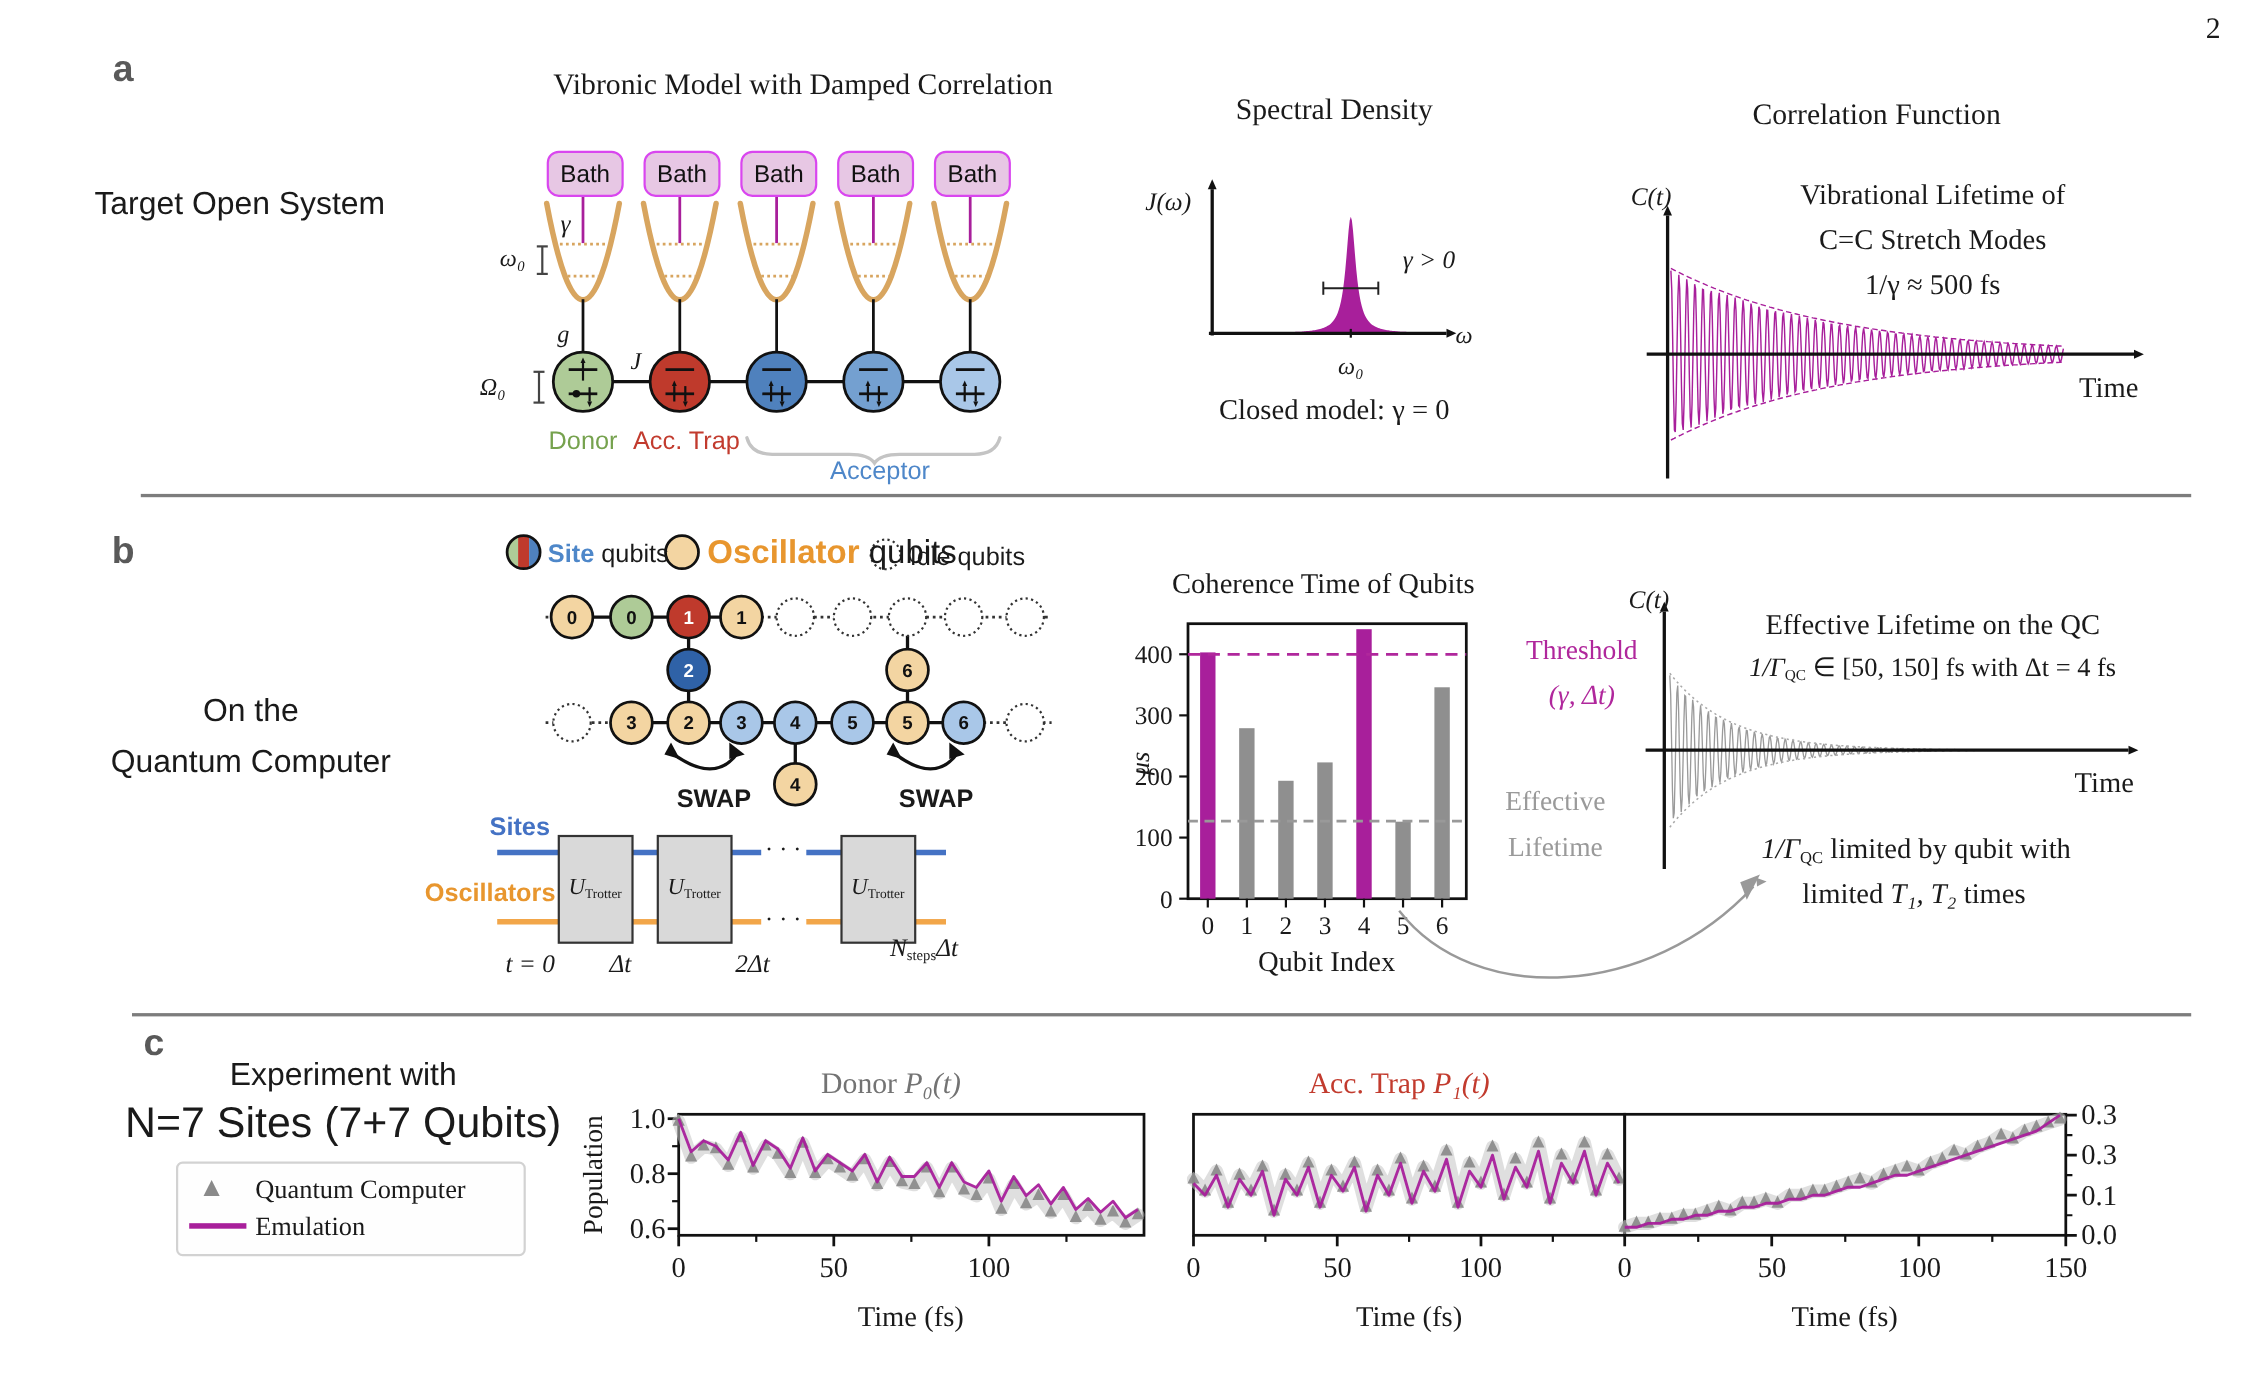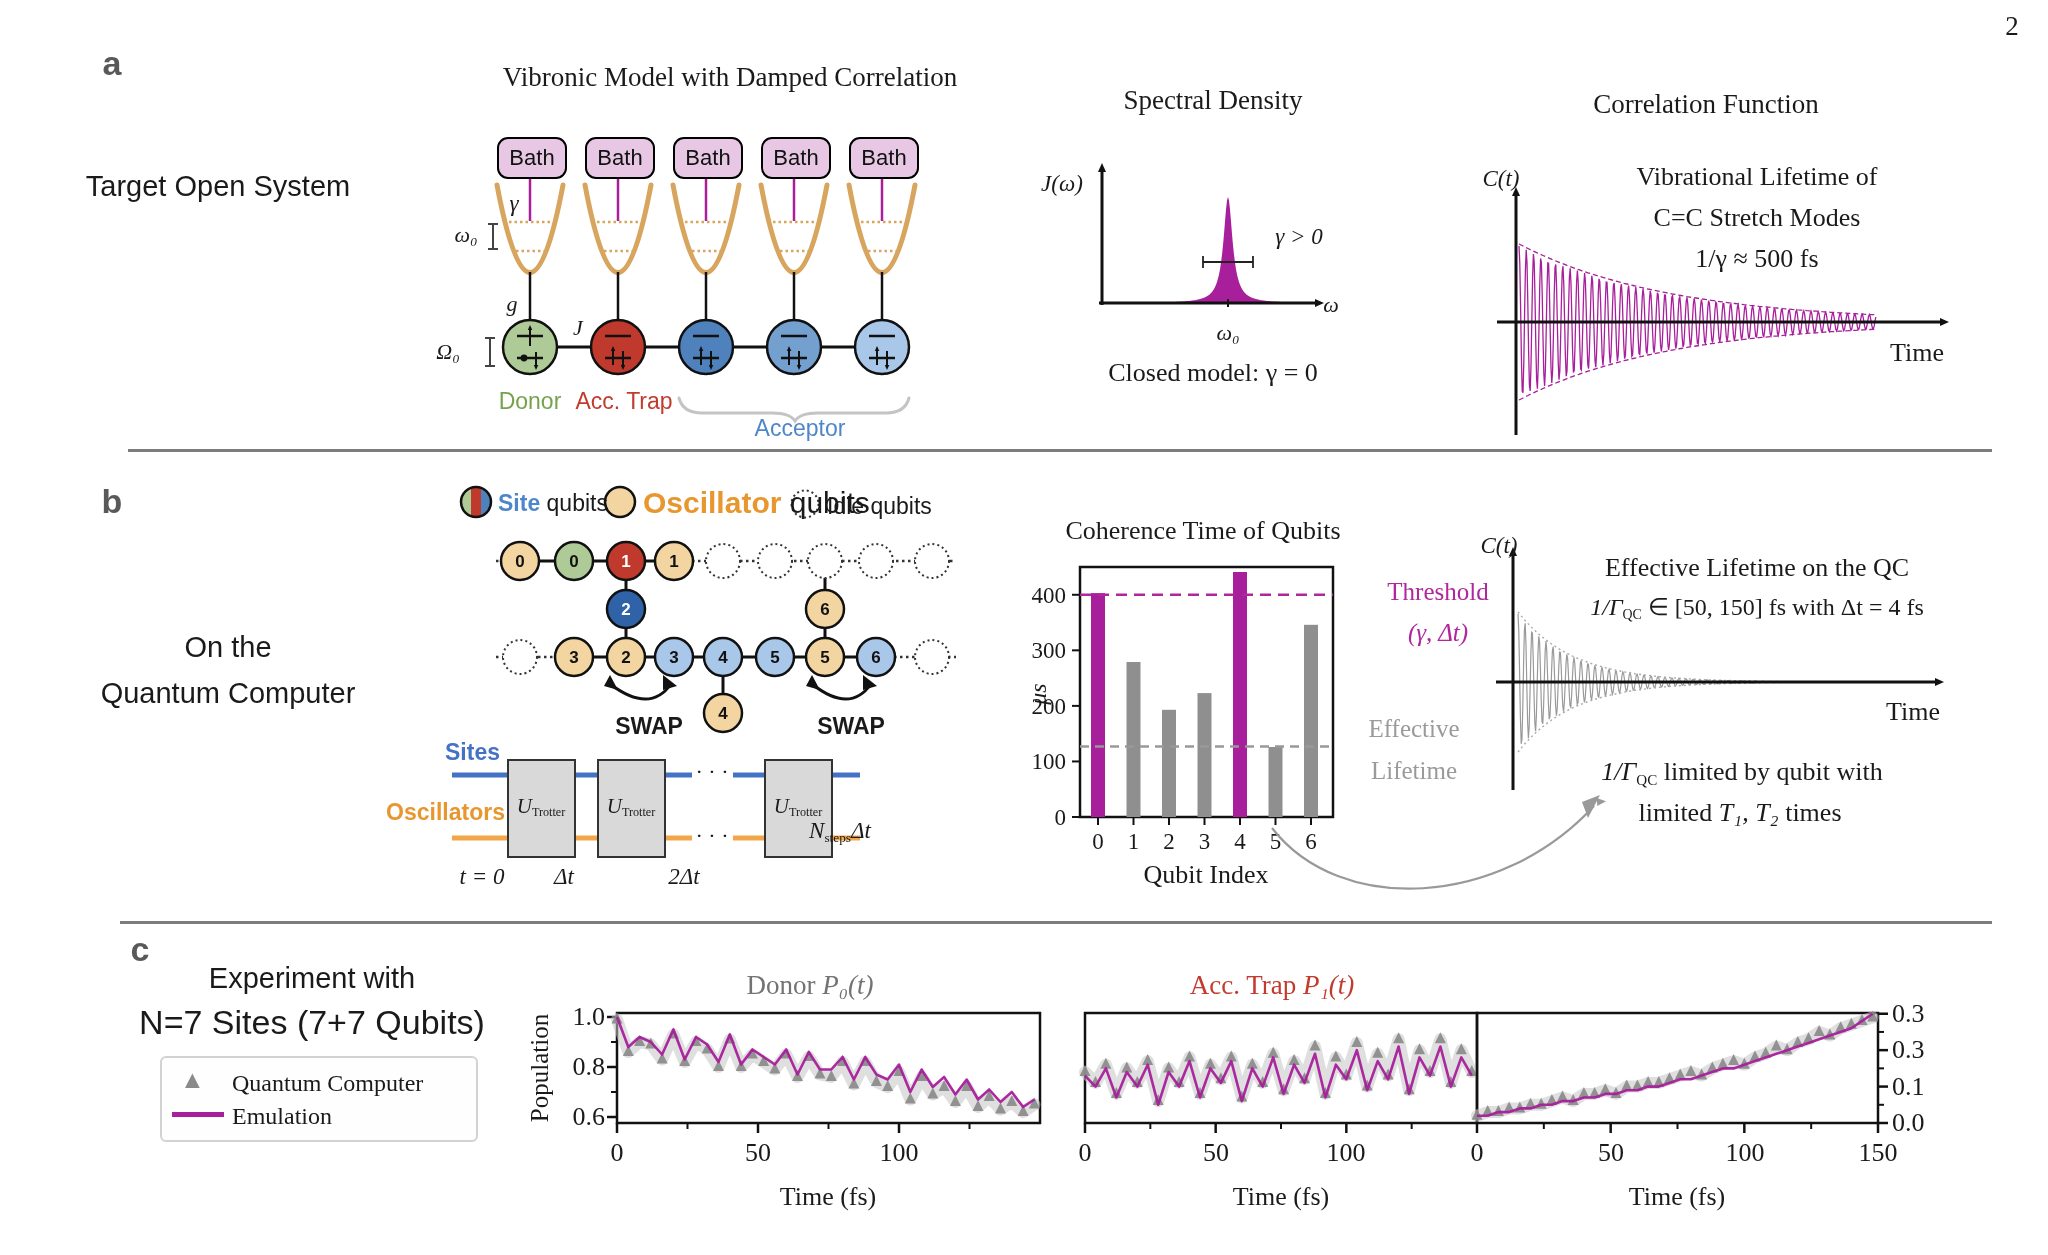--- a/index.html
+++ b/index.html
@@ -8,21 +8,21 @@
   .ser{font-family:"Liberation Serif",serif;color:#1a1a1a}
   .sans{font-family:"Liberation Sans",sans-serif;color:#1a1a1a}
   .c{transform:translate(-50%,-50%);white-space:nowrap}
   .cl{transform:translate(0,-50%);white-space:nowrap}
   .cr{transform:translate(-100%,-50%);white-space:nowrap}
   .rot{transform:translate(-50%,-50%) rotate(-90deg);white-space:nowrap}
   .it{font-style:italic}
   .sub{font-size:0.58em;vertical-align:-0.28em}
   .plabel{font-weight:bold;color:#595959;font-size:34px}
   .hr{position:absolute;height:3px;background:#7d7d7d}
-  .bath{position:absolute;width:66px;height:38px;border:2px solid #000000;border-radius:11px;background:#e7c7e4;
+  .bath{position:absolute;width:66px;height:38px;border:2px solid #d946ef;border-radius:11px;background:#e7c7e4;
         display:flex;align-items:center;justify-content:center;
         font-family:"Liberation Sans",sans-serif;font-size:22px;color:#111}
   .lgbox{position:absolute;left:160px;top:1056px;width:314px;height:82px;border:2px solid #d2d2d2;border-radius:6px;background:#fefefe}
   .sumstack{display:inline-flex;flex-direction:column;font-size:15px;line-height:1.05;vertical-align:-6px;margin:0 2px}
   svg{position:absolute;left:0;top:0}
 </style>
 </head>
 <body>
 
 <div id="page">
@@ -448,42 +448,42 @@
   <div class="abs sans cr" style="left:500px;top:752px;font-size:23px;font-weight:bold;color:#4472c4">Sites</div>
   <div class="abs sans cr" style="left:505px;top:812px;font-size:23px;font-weight:bold;color:#e8962e">Oscillators</div>
   <div class="abs ser c" style="left:541px;top:807px;font-size:21px"><span class="it">U</span><span class="sub">Trotter</span></div>
   <div class="abs ser c" style="left:631px;top:807px;font-size:21px"><span class="it">U</span><span class="sub">Trotter</span></div>
   <div class="abs ser c" style="left:798px;top:807px;font-size:21px"><span class="it">U</span><span class="sub">Trotter</span></div>
   <div class="abs ser c" style="left:712px;top:772px;font-size:22px">· · ·</div>
   <div class="abs ser c" style="left:712px;top:836px;font-size:22px">· · ·</div>
   <div class="abs ser c it" style="left:482px;top:877px;font-size:23px">t = 0</div>
   <div class="abs ser c it" style="left:564px;top:877px;font-size:23px">Δt</div>
   <div class="abs ser c it" style="left:684px;top:877px;font-size:23px">2Δt</div>
-  <div class="abs ser c" style="left:840px;top:832px;font-size:23px"><span class="it">N</span><span class="sub">steps</span><span class="it">Δt</span></div>
+  <div class="abs ser c" style="left:840px;top:863px;font-size:23px"><span class="it">N</span><span class="sub">steps</span><span class="it">Δt</span></div>
 
   <div class="abs ser c" style="left:1203px;top:531px;font-size:26px">Coherence Time of Qubits</div>
   <div class="abs ser rot it" style="left:1038px;top:694px;font-size:24px">μs</div>
   <div class="abs ser c" style="left:1206px;top:875px;font-size:26px">Qubit Index</div>
   <div class="abs ser c" style="left:1438px;top:592px;font-size:25px;color:#b0279c">Threshold</div>
   <div class="abs ser c it" style="left:1438px;top:633px;font-size:25px;color:#b0279c">(γ, Δt)</div>
   <div class="abs ser c" style="left:1414px;top:729px;font-size:25px;color:#9a9a9a">Effective</div>
   <div class="abs ser c" style="left:1414px;top:771px;font-size:25px;color:#9a9a9a">Lifetime</div>
 
   <div class="abs ser c it" style="left:1499px;top:546px;font-size:23px">C(t)</div>
   <div class="abs ser c" style="left:1757px;top:568px;font-size:26px">Effective Lifetime on the QC</div>
   <div class="abs ser c" style="left:1757px;top:608px;font-size:24px"><span class="it">1/Γ</span><span class="sub">QC</span><span> ∈ [50, 150] fs with Δt = 4 fs</span></div>
   <div class="abs ser c" style="left:1913px;top:712px;font-size:26px">Time</div>
   <div class="abs ser c" style="left:1742px;top:773px;font-size:26px"><span class="it">1/Γ</span><span class="sub">QC</span><span> limited by qubit with</span></div>
   <div class="abs ser c" style="left:1740px;top:813px;font-size:26px"><span>limited </span><span class="it">T₁, T₂</span><span> times</span></div>
 
   <div class="hr" style="left:120px;top:921px;width:1872px"></div>
 
   <div class="abs sans c plabel" style="left:140px;top:949px">c</div>
   <div class="abs sans c" style="left:312px;top:978px;font-size:29px">Experiment with</div>
-  <div class="abs sans c" style="left:312px;top:1022px;font-size:34px">N=7 Sites (7+7 Qubits)</div>
+  <div class="abs sans c" style="left:312px;top:1022px;font-size:39px">N=7 Sites (7+7 Qubits)</div>
 
   <div class="lgbox"></div>
   <div class="abs" style="left:180px;top:1066px;font-size:25px;color:#8a8a8a">▲</div>
   <div class="abs ser cl" style="left:232px;top:1083px;font-size:24px">Quantum Computer</div>
   <div class="abs" style="left:172px;top:1112px;width:52px;height:5px;background:#a81f9b"></div>
   <div class="abs ser cl" style="left:232px;top:1116px;font-size:24px">Emulation</div>
 
   <div class="abs ser c" style="left:810px;top:985px;font-size:27px;color:#737373"><span>Donor </span><span class="it">P₀(t)</span></div>
   <div class="abs ser c" style="left:1272px;top:985px;font-size:27px;color:#c23b2e"><span>Acc. Trap </span><span class="it">P₁(t)</span></div>
 

